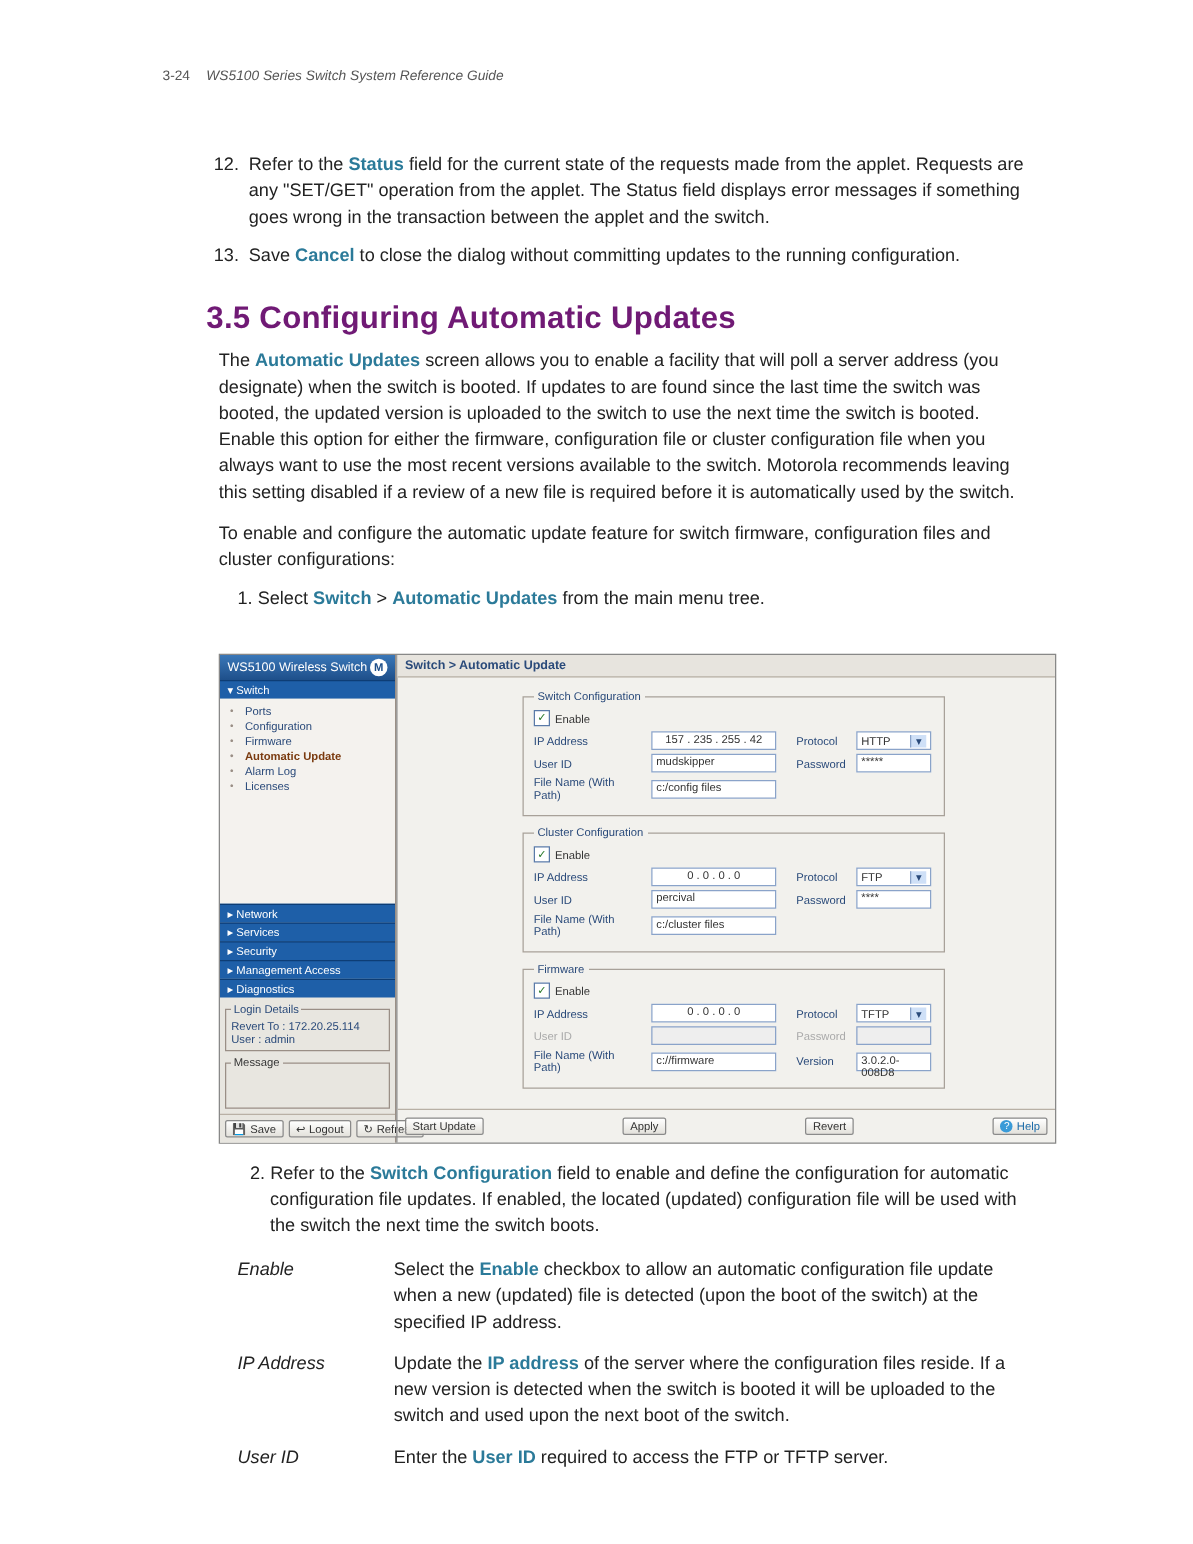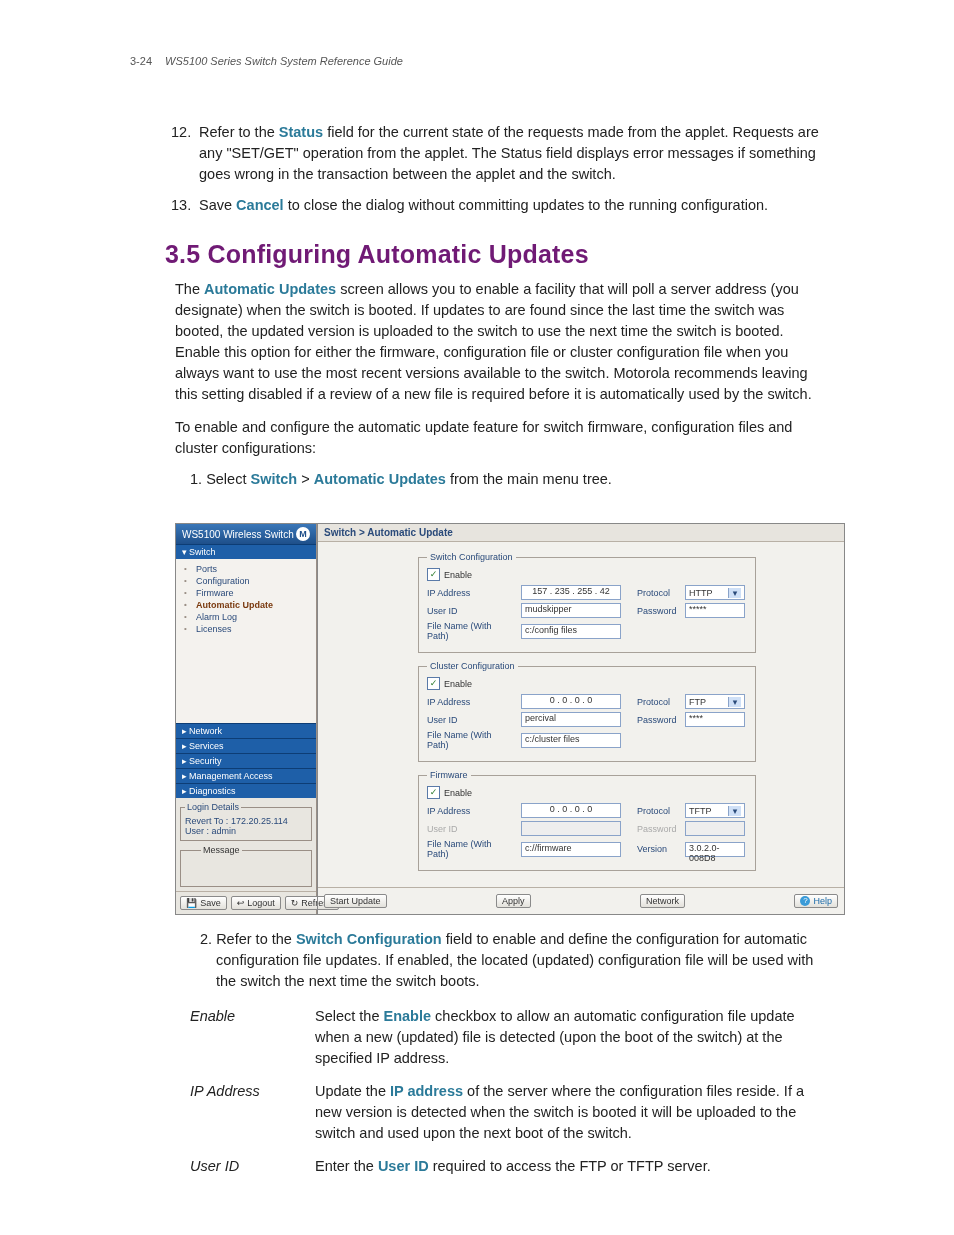--- a/index.html
+++ b/index.html
@@ -105,21 +105,21 @@
   .tree div::before { content:"•"; position:absolute; left:4px; top:1px; color:#9a8f86; font-size:8px;}
   .tree .sel { color:#7a3a0f; font-weight:bold; }
   .login {
     border:1px solid #9a8f86;
     margin:4px;
     padding:4px;
     font-size:9px;
     color:#2a4a7a;
   }
   .login .lbl { color:#2a4a7a;}
-  .msg { border:1px solid #9a8f86; margin:0 4px 4px 4px; height:36px; padding:2px 20px;}
+  .msg { border:1px solid #9a8f86; margin:0 4px 4px 4px; height:36px; padding:2px 4px;}
   .sidebottom {
     padding: 4px;
     display:flex;
     gap:4px;
     background:#e8e6e0;
     border-top:1px solid #b9b0a5;
   }
   .btn {
     border:1px solid #8a8a8a;
     background: linear-gradient(#fff,#e3e1db);
@@ -349,21 +349,21 @@
             <span class="lbl">File Name (With Path)</span>
             <span class="inp txt">c://firmware</span>
             <span class="plbl">Version</span>
             <span class="inp txt" style="width:60px">3.0.2.0-008D8</span>
           </div>
         </fieldset>
       </div>
       <div class="mainbottom">
         <span class="btn">Start Update</span>
         <span class="btn">Apply</span>
-        <span class="btn">Network</span>
+        <span class="btn">Revert</span>
         <span class="btn help">
               <span class="helpico">?</span>
               <span>Help</span>
             </span>
       </div>
     </div>
   </div>
 </div>
 
 <p class="step2">

